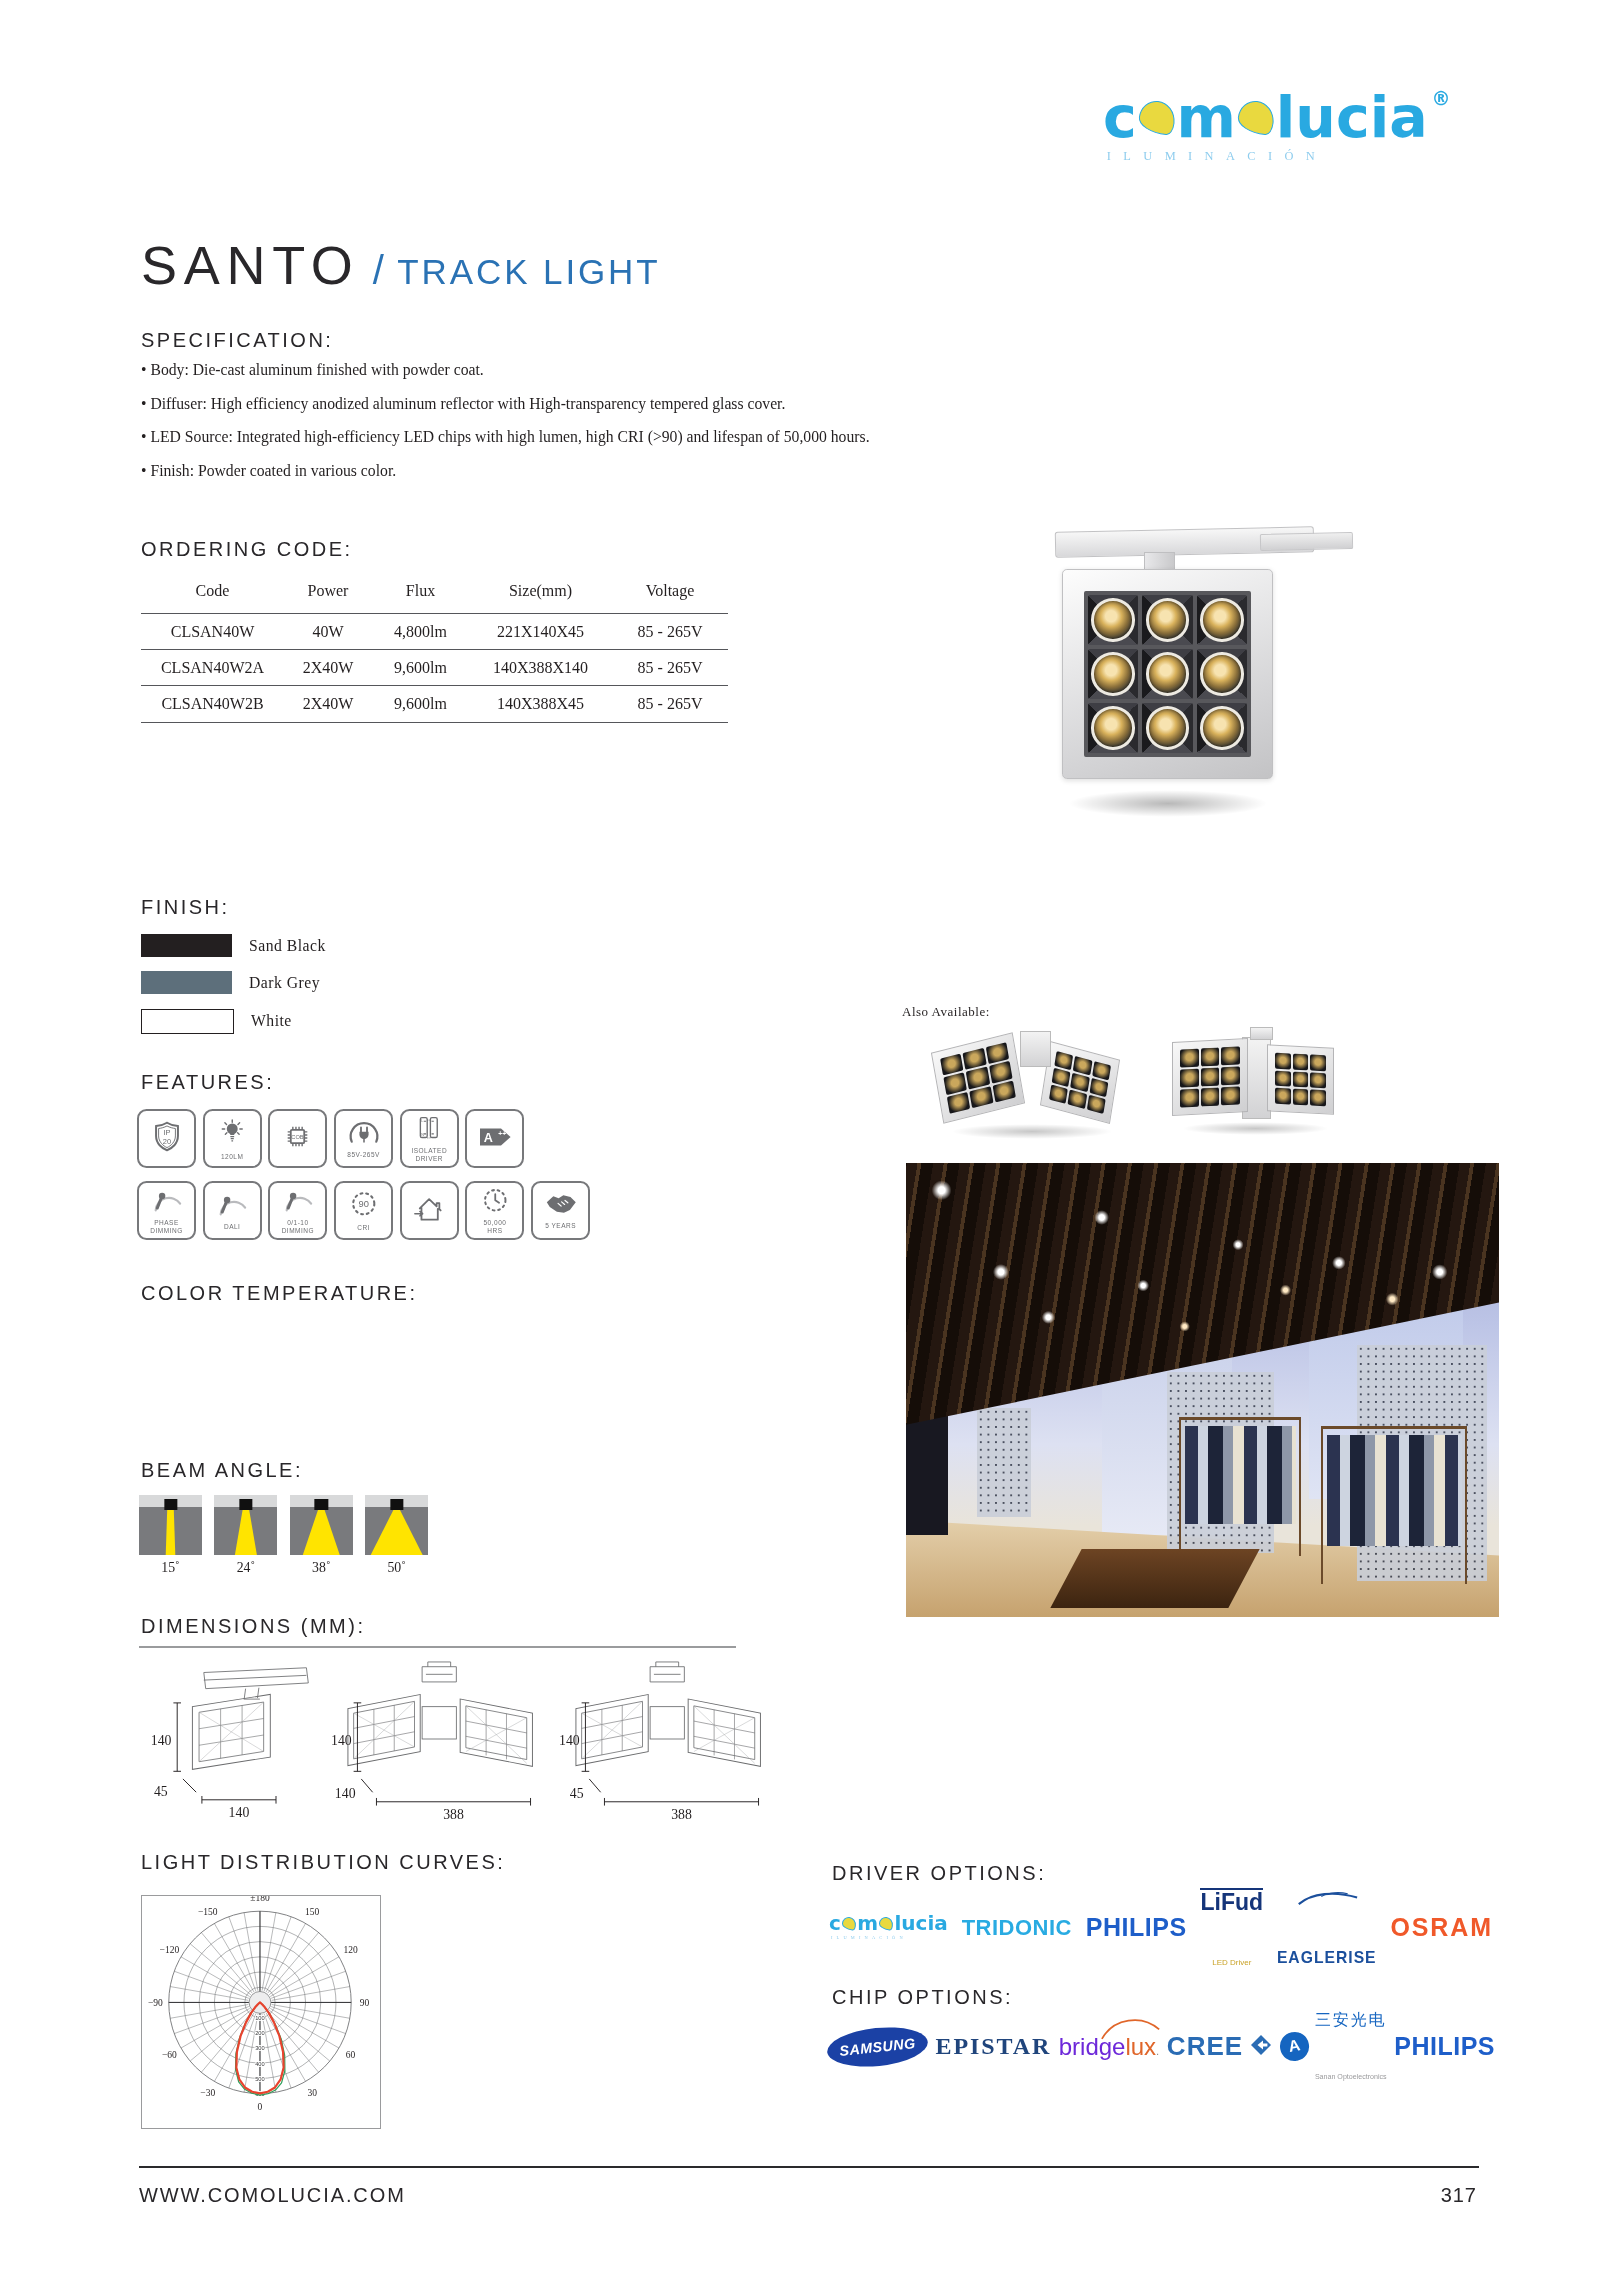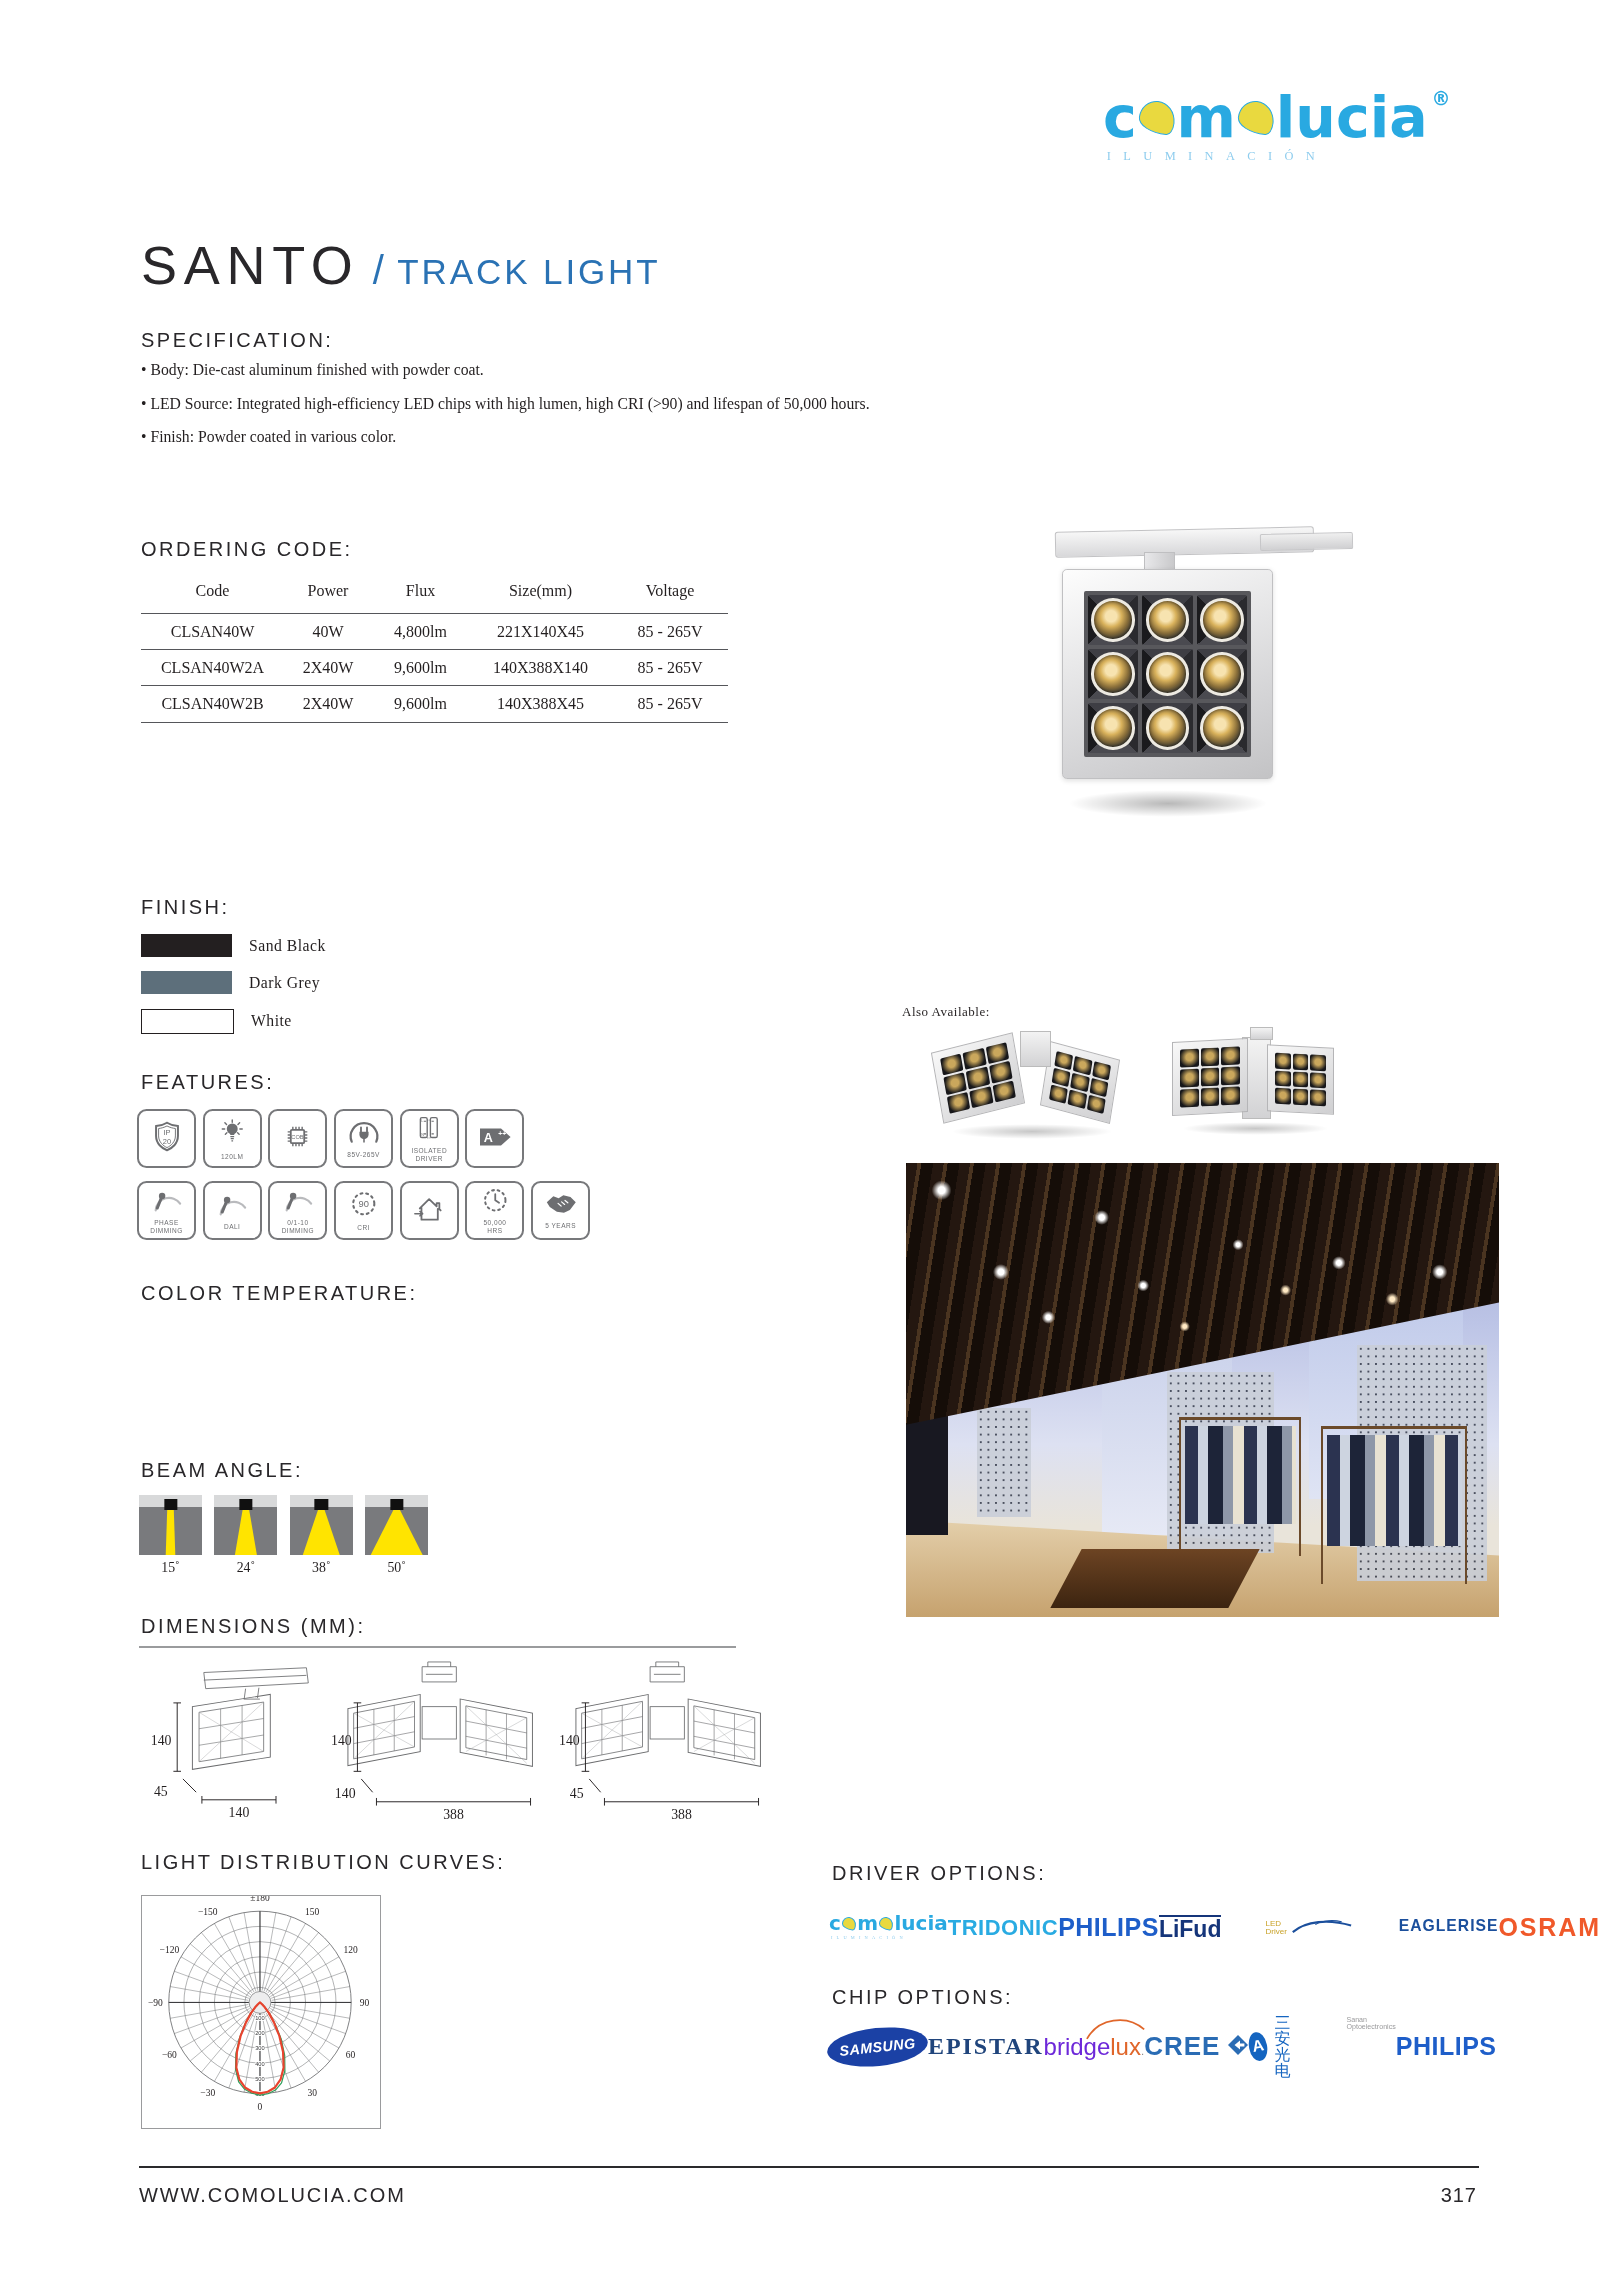--- a/index.html
+++ b/index.html
@@ -142,21 +142,21 @@
   .ph-table{position:absolute;left:27%;bottom:2%;width:30%;height:13%;background:linear-gradient(#6d4423,#3c2410);transform:skewX(-28deg);}
 
   
   .polar-box{position:absolute;left:141px;top:1895px;width:238px;height:232px;border:1.5px solid #9a9b9d;background:#fff;}
 
   
   .brand-row{position:absolute;display:flex;align-items:center;justify-content:space-between;}
   #driver-row{left:829px;top:1898px;width:664px;height:59px;}
   #chip-row{left:827px;top:2016px;width:668px;height:61px;}
   .bsans{font-family:"Liberation Sans",sans-serif;font-weight:bold;white-space:nowrap;}
-  .bcol{display:flex;flex-direction:row;align-items:center;line-height:1;gap:44px;}
+  .bcol{display:flex;flex-direction:column;align-items:center;line-height:1;gap:44px;}
   .samsung-ell{width:101px;height:38px;border-radius:50%;background:#1b41a5;display:flex;align-items:center;justify-content:center;transform:rotate(-6deg);}
   .samsung-ell span{color:#fff;font-family:"Liberation Sans",sans-serif;font-weight:bold;font-style:italic;font-size:14.3px;letter-spacing:0.5px;}
   .sanan{display:flex;align-items:center;gap:6.7px;}
   .sanan-a{width:28.5px;height:28.5px;border-radius:50%;background:#1565c0;color:#fff;display:flex;align-items:center;justify-content:center;
            font-family:"Liberation Sans",sans-serif;font-weight:bold;font-size:16px;transform:rotate(-10deg);}
   .bridgelux{position:relative;font-family:"Liberation Sans",sans-serif;font-size:24px;font-weight:500;white-space:nowrap;}
   .bridgelux svg{position:absolute;right:-3.8px;top:-19px;}
 
   
   .footer-rule{position:absolute;left:139px;top:2166px;width:1340px;height:1.5px;background:#2a2a2c;}
@@ -184,20 +184,21 @@
 
   <div class="title">
     <span class="name">SANTO</span>
     <span class="div">/</span>
     <span class="type">TRACK LIGHT</span>
   </div>
 
   <div class="sec-h" style="left:141px;top:329px;">SPECIFICATION:</div>
   <ul id="spec-list">
       <li>Body: Die-cast aluminum finished with powder coat.</li>
+      <li>Diffuser: High efficiency anodized aluminum reflector with High-transparency tempered glass cover.</li>
       <li>LED Source: Integrated high-efficiency LED chips with high lumen, high CRI (&gt;90) and lifespan of 50,000 hours.</li>
       <li>Finish: Powder coated in various color.</li>
     </ul>
 
   <div class="sec-h" style="left:141px;top:538px;">ORDERING CODE:</div>
   <div class="ord-wrap">
     <table class="ord-table" id="ord-table">
         <colgroup>
           <col style="width: 143px;">
           <col style="width: 88px;">

